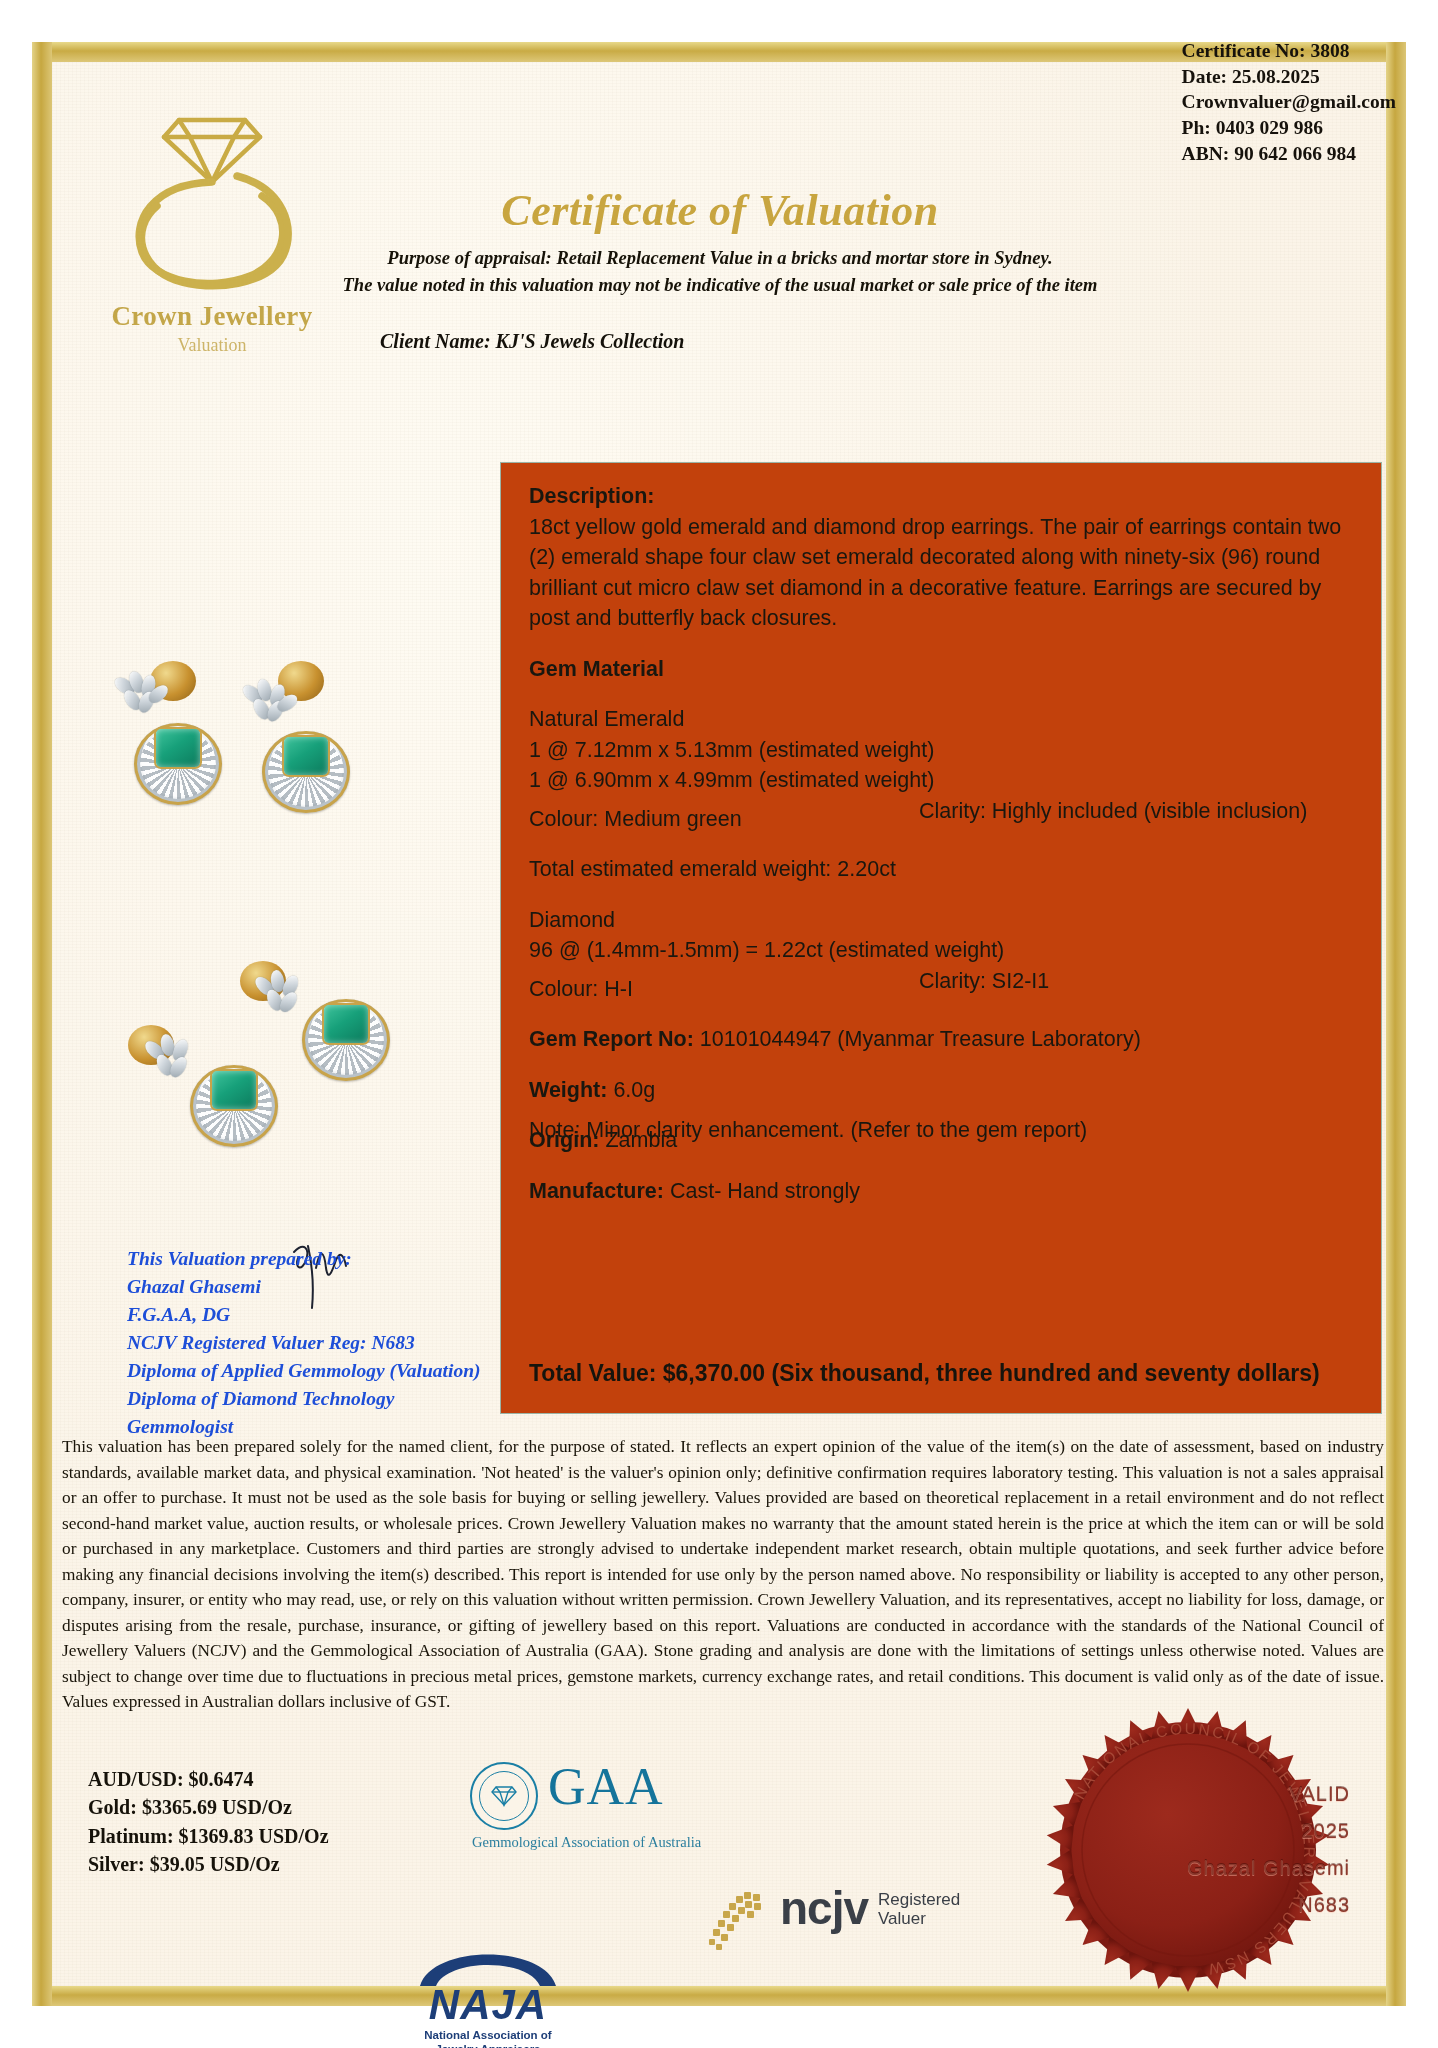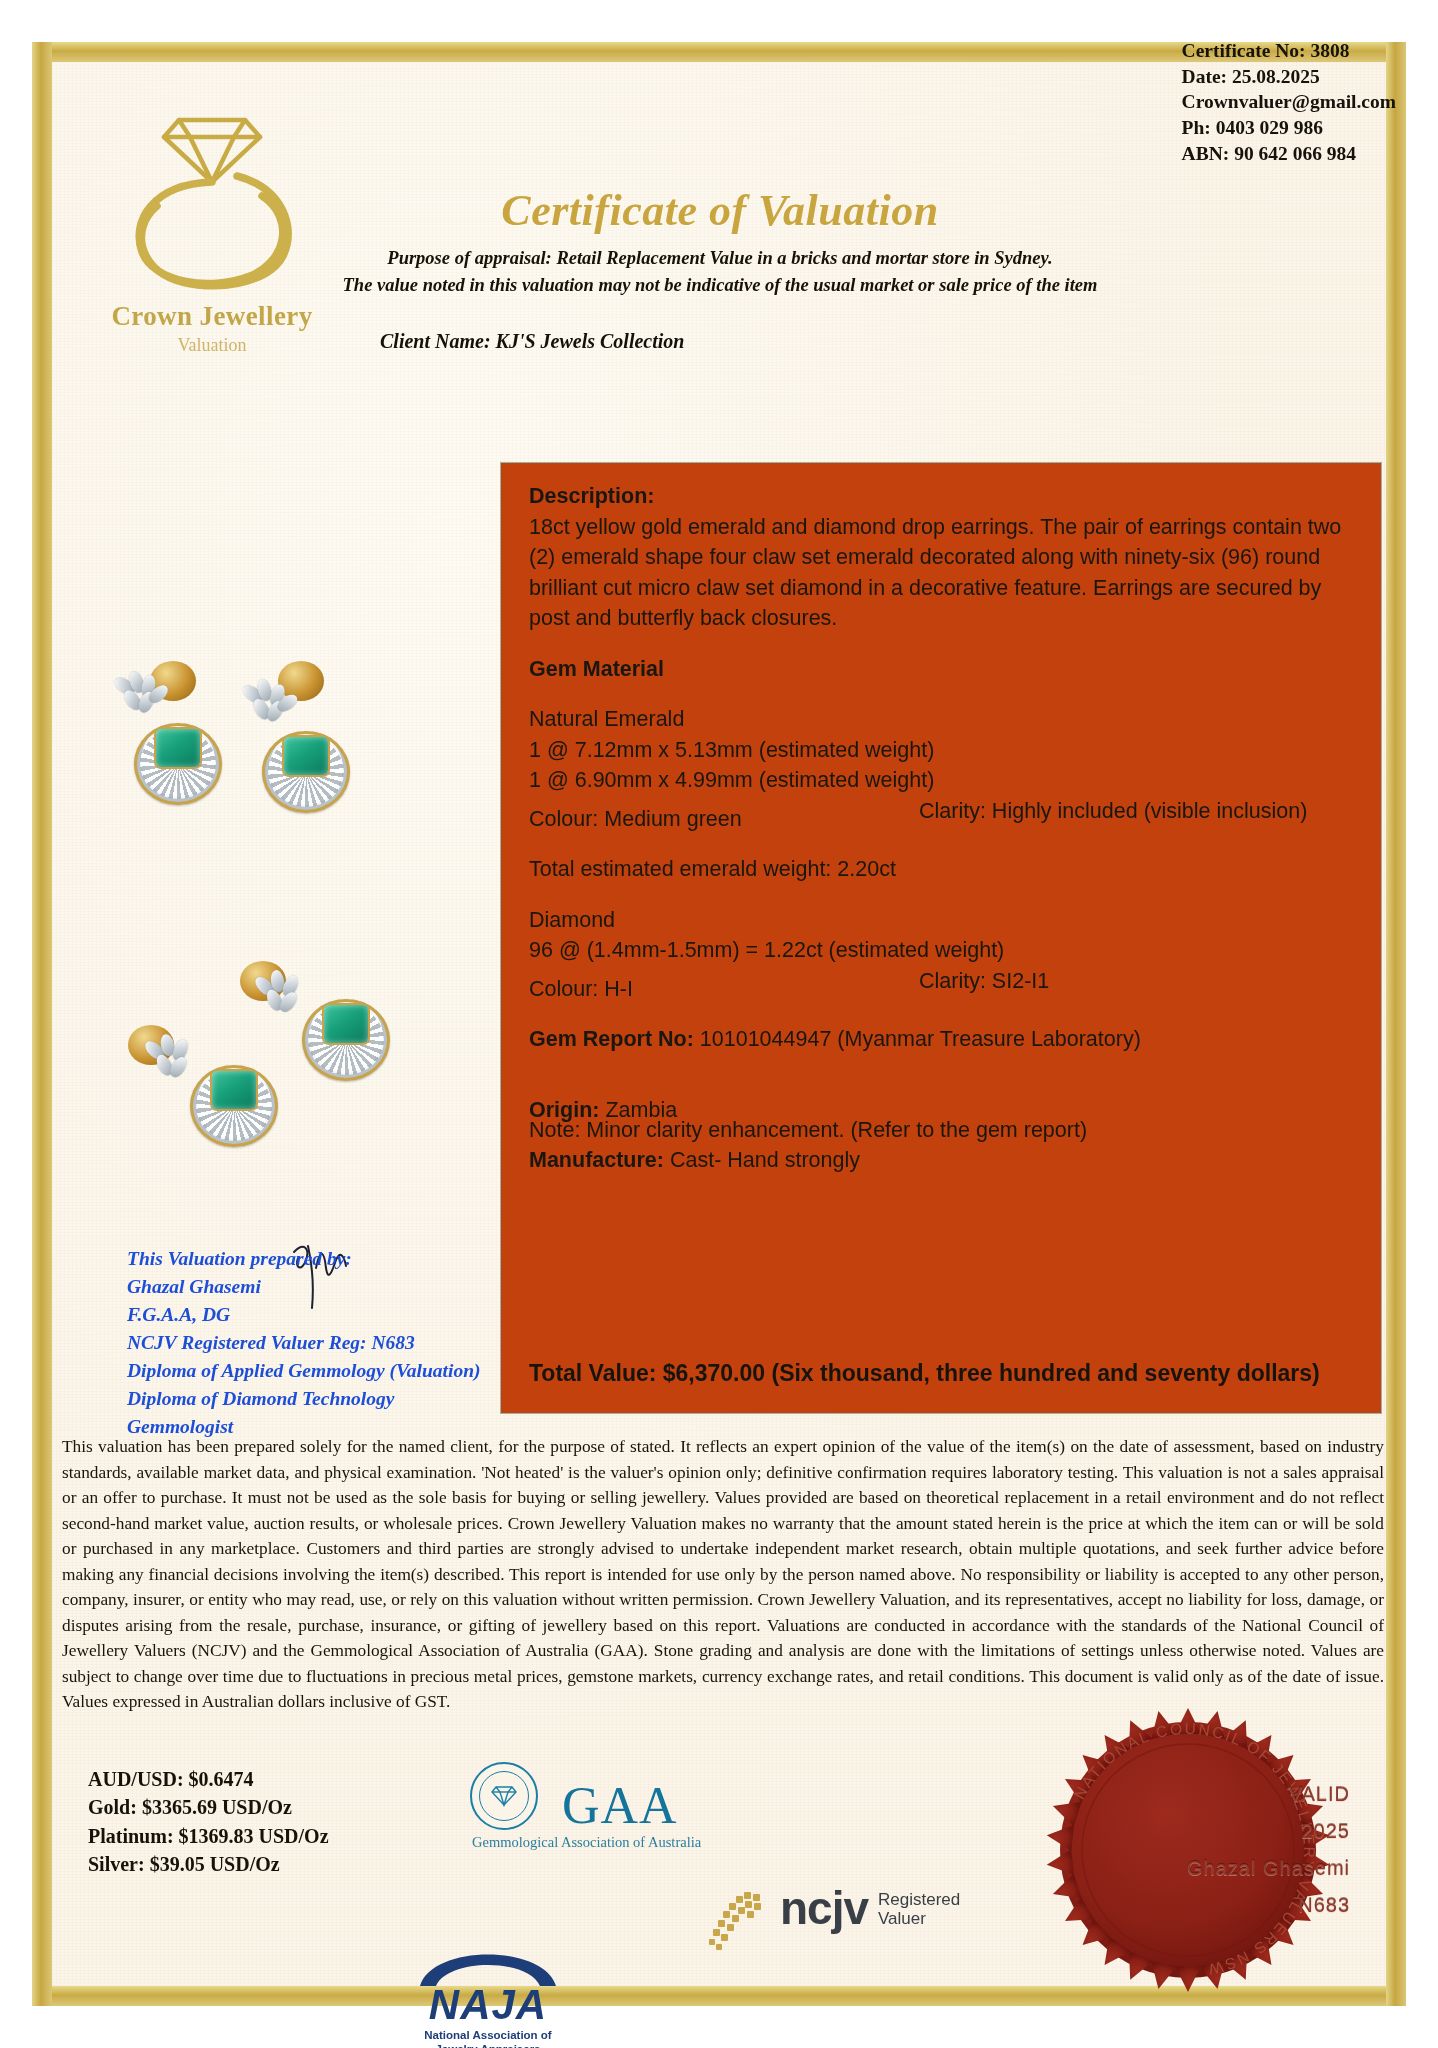--- a/index.html
+++ b/index.html
@@ -80,21 +80,21 @@
   
   .disc{position:absolute;left:62px;top:1434px;width:1322px;
     font-family:"Liberation Serif",serif;font-size:17.3px;color:#191409;
     line-height:1.475;text-align:justify;}
 
   
   .prices{position:absolute;left:88px;top:1765px;
     font-family:"Liberation Serif",serif;font-weight:bold;font-size:20px;color:#16120a;line-height:1.42;}
 
   .gaa{position:absolute;left:470px;top:1762px;width:300px;}
-  .gaa-row{display:flex;align-items:flex-end;gap:24px;}
+  .gaa-row{display:flex;align-items:flex-start;gap:10px;}
   .gaa-mark{width:64px;height:64px;border-radius:50%;border:2.6px solid #1a7fa5;
     position:relative;background:#fbf4e8;}
   .gaa-mark:before{content:"";position:absolute;inset:7px;border-radius:50%;border:1.6px solid #1a7fa5;}
   .gaa-mark .dia{position:absolute;left:50%;top:50%;transform:translate(-50%,-50%);
     width:26px;height:22px;}
   .gaa-text{font-family:"Liberation Serif",serif;font-size:52px;color:#15749b;
     letter-spacing:1px;line-height:.95;}
   .gaa-cap{font-family:"Liberation Serif",serif;font-size:14.5px;color:#2a7e9e;margin-top:4px;margin-left:2px;}
 
   .naja{position:absolute;left:378px;top:1936px;width:220px;text-align:center;}
@@ -270,20 +270,24 @@
         <div>Clarity: SI2-I1</div>
       </div>
 
       <div class="sec-gap"></div>
       <div>
         <span class="lbl">Gem Report No:</span>
         <span>10101044947 (Myanmar Treasure Laboratory)</span>
       </div>
 
       <div class="sec-gap"></div>
+      <div>
+        <span class="lbl">Weight:</span>
+        <span>6.0g</span>
+      </div>
 
       <div class="sec-gap"></div>
       <div>
         <span class="lbl">Origin:</span>
         <span>Zambia</span>
       </div>
 
       <div class="sec-gap"></div>
       <div>
         <span class="lbl">Manufacture:</span>

